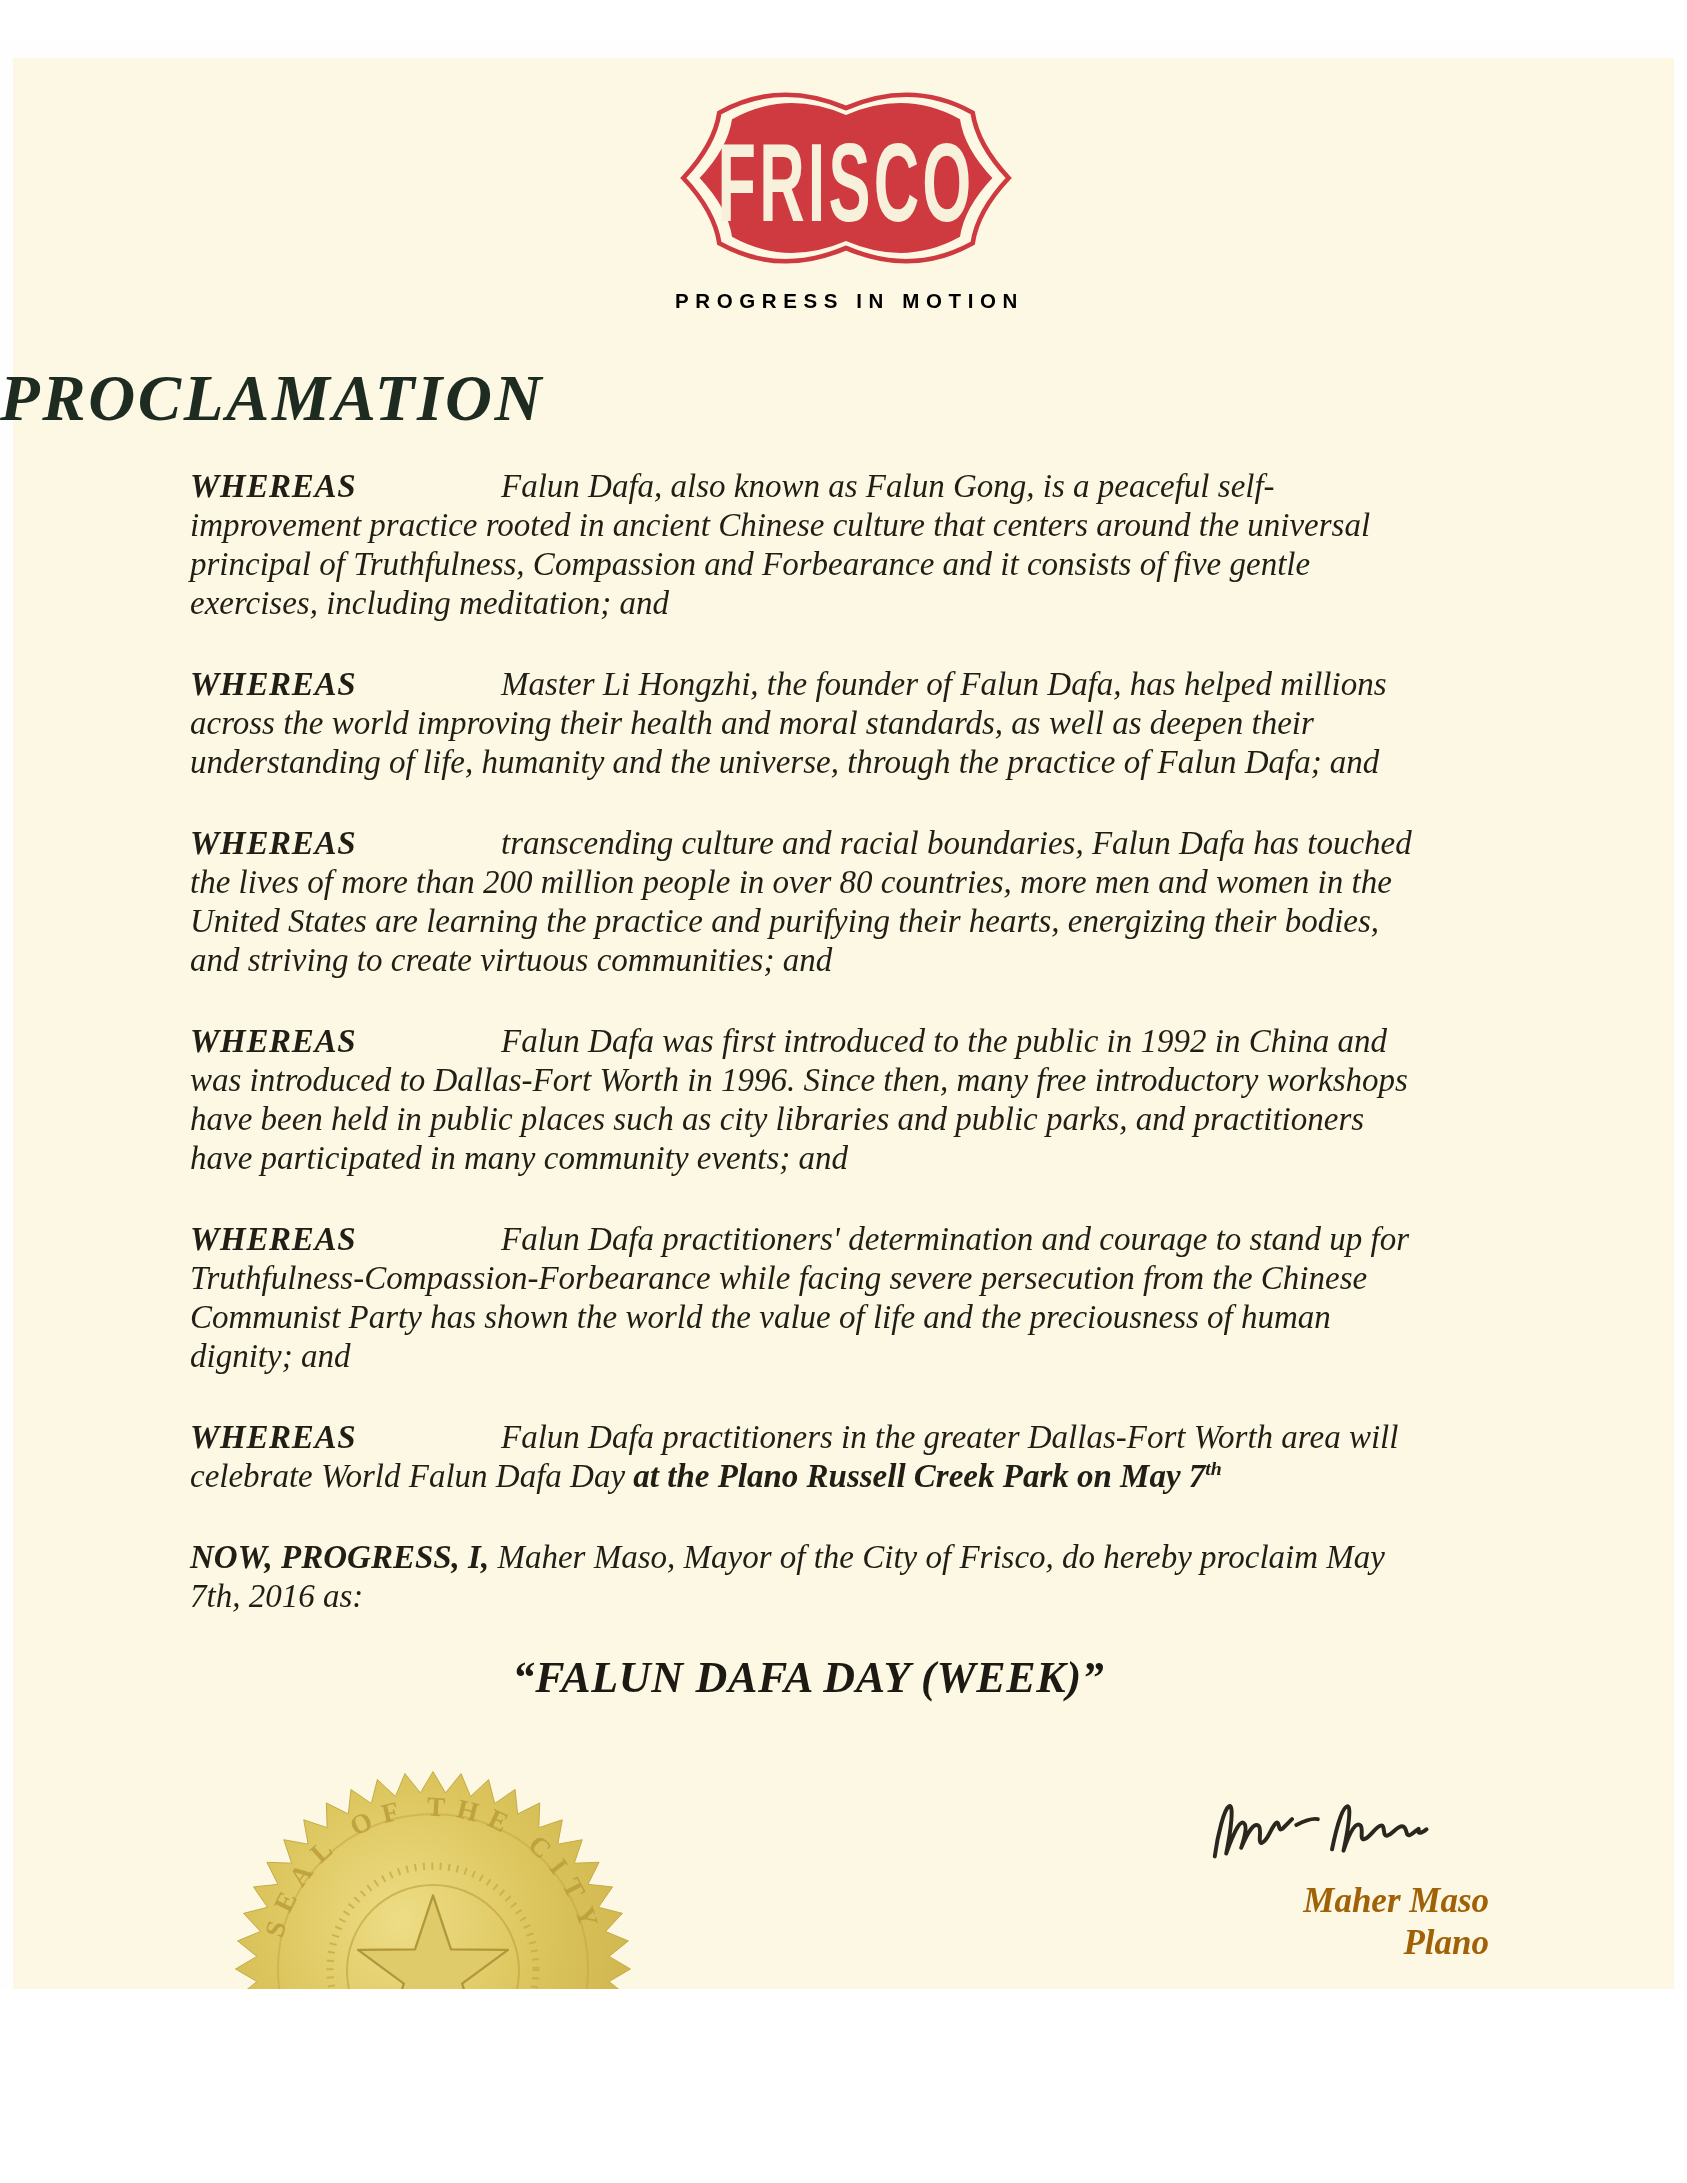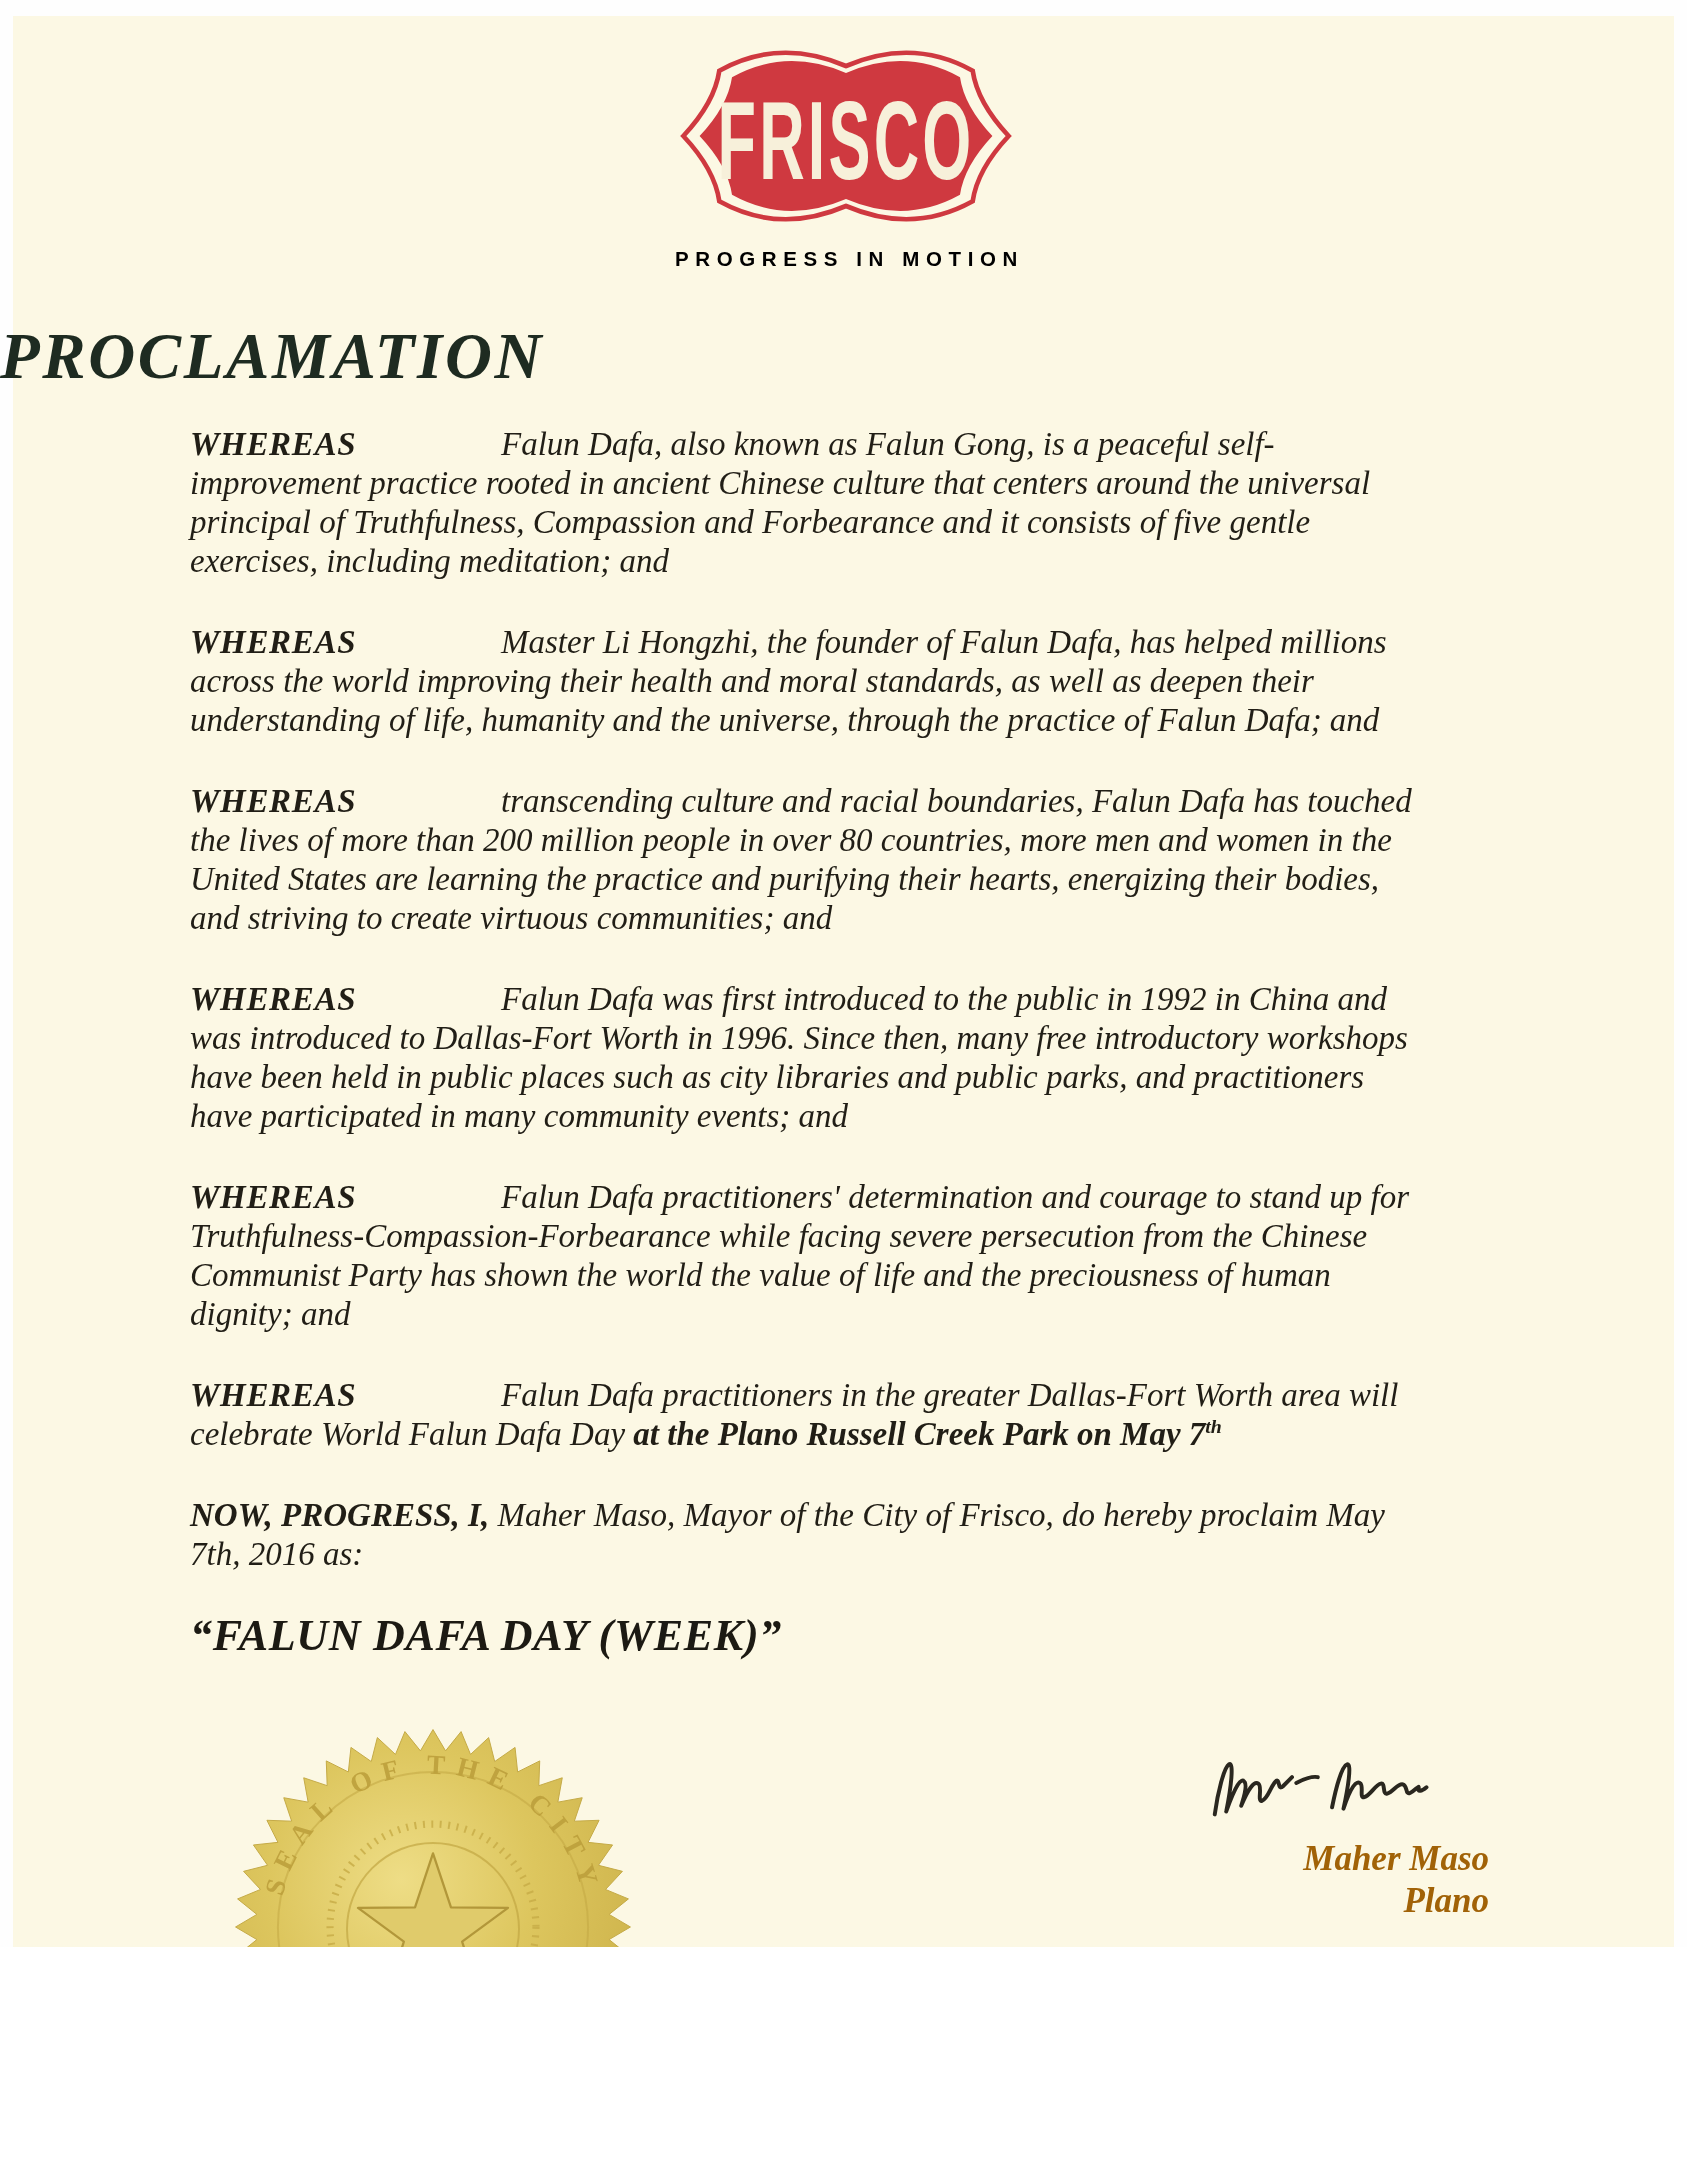--- a/index.html
+++ b/index.html
@@ -1,34 +1,34 @@
 <!DOCTYPE html>
 <html style="font-size:10.6px"><head>
 <meta charset="utf-8">
 <style>
   html,body{margin:0;padding:0;background:#ffffff;}
   .page{position:relative;width:1687px;height:1947px;background:#fefefe;overflow:hidden;
-        font-family:"Liberation Serif", serif;}
+        font-family:"Liberation Serif", serif;margin-top:42px;}
   .paper{position:absolute;left:13.2px;top:16px;width:1661px;height:2149px;background:#fcf8e4;}
   
   .logo-wrap{position:absolute;left:675px;top:36px;width:341px;text-align:center;}
   .logo-shield{display:block;margin:0 auto;}
   .tagline{margin-top:10.6px;font-family:"Liberation Sans", sans-serif;font-weight:bold;
            font-size:20.5px;letter-spacing:6.6px;color:#000000;white-space:nowrap;}
   
   .title{position:absolute;left:0;top:319px;width:1687px;margin:0;
          font-size:65px;font-style:italic;font-weight:bold;letter-spacing:2.6px;color:#1e2b21;}
   
   .content{position:absolute;left:190px;top:425px;width:1237px;font-size:33px;
            font-style:italic;line-height:39px;color:#211e16;}
   .content p{margin:0 0 42px 0;}
   .wlabel{display:inline-block;width:311px;font-weight:bold;letter-spacing:0.7px;}
   .b{font-weight:bold;}
   sup.th{font-size:60%;vertical-align:super;line-height:0;}
-  .day-title{margin:0;font-size:44px;font-weight:bold;font-style:italic;
+  .day-title{margin:0;text-align:center;font-size:44px;font-weight:bold;font-style:italic;
              letter-spacing:0.7px;color:#1c1a13;}
   
   .seal{position:absolute;left:231px;top:1725px;width:404px;height:404px;}
   
   .sig-script{position:absolute;left:1201px;top:1740px;width:265px;height:93px;}
   .sign-block{position:absolute;right:198px;top:1838px;text-align:right;
               font-size:35px;font-weight:bold;font-style:italic;line-height:42px;color:#a16207;}
 </style>
 </head>
 <body>

